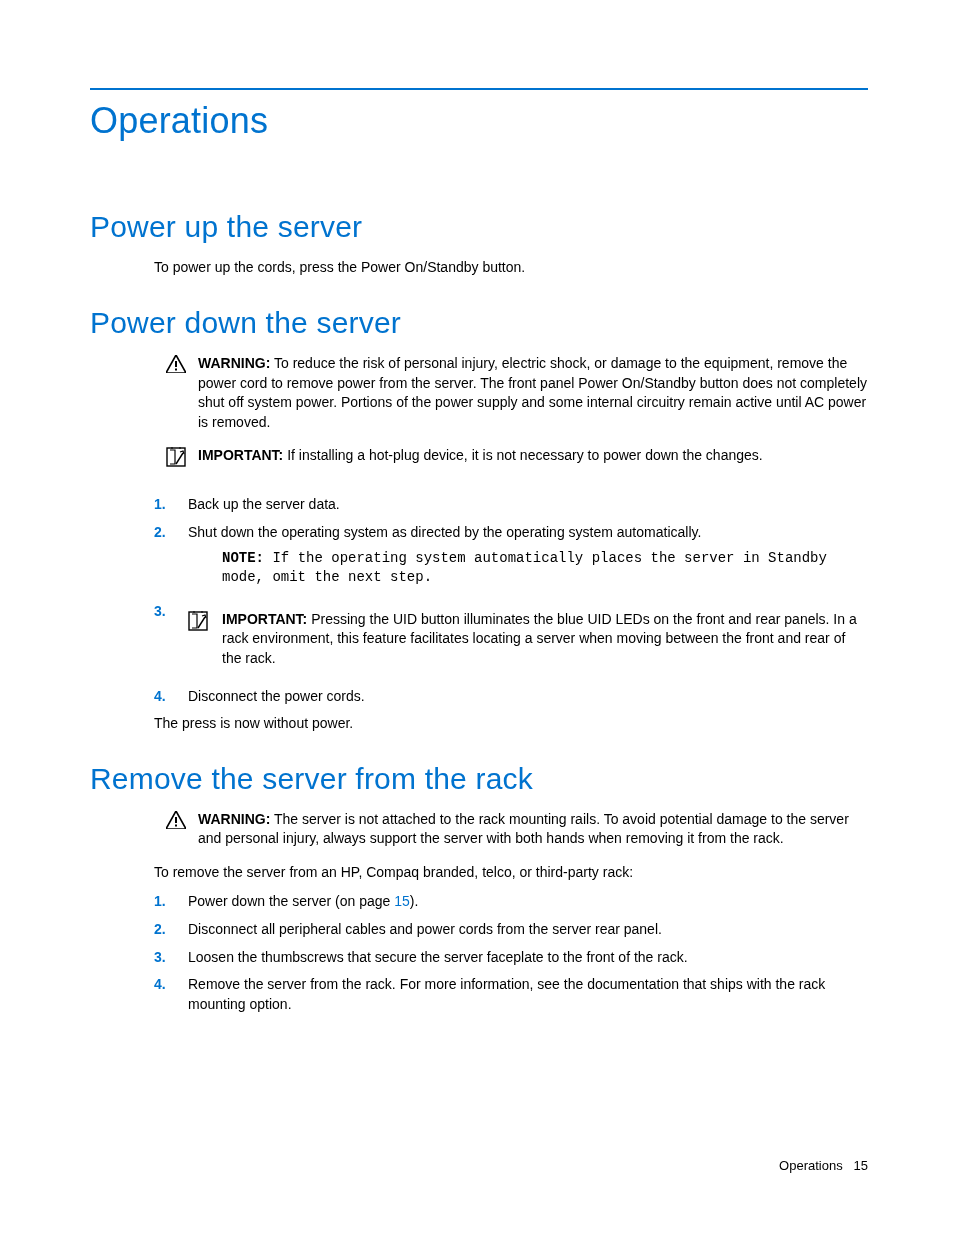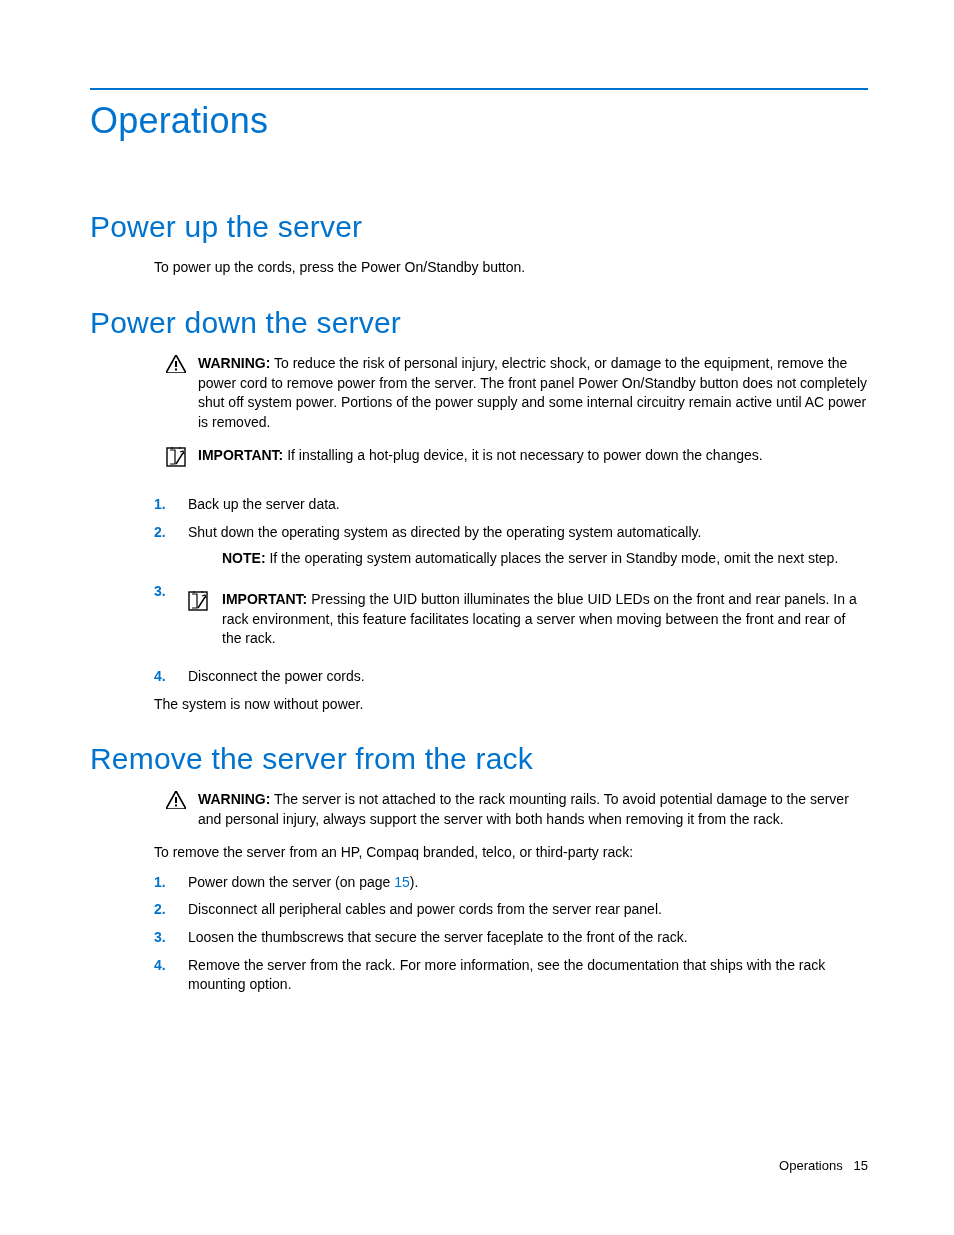--- a/index.html
+++ b/index.html
@@ -74,20 +74,21 @@
     font-weight: bold;
     width: 34px;
     flex: 0 0 34px;
     text-align: left;
   }
   ol.numlist > li > .li-body {
     flex: 1;
   }
   .sub-note {
     margin: 6px 0 6px 34px;
+    font-family: Liberation Mono, monospace;
   }
   .sub-admon {
     display: flex;
     margin: 8px 0 10px 0;
   }
   .sub-admon .admon-icon {
     width: 34px;
     flex: 0 0 34px;
     justify-content: flex-start;
     padding-left: 0;
@@ -187,21 +188,21 @@
           </div>
         </div>
       </div>
     </li>
     <li>
       <span class="num">4.</span>
       <div class="li-body">Disconnect the power cords.</div>
     </li>
   </ol>
 
-  <p>The system is now without power.</p>
+  <p>The press is now without power.</p>
 </div>
 
 <div class="sp-14"></div>
 
 <h2 class="section">Remove the server from the rack</h2>
 <div class="body-indent">
 
   <div class="admon">
     <div class="admon-icon">
       <svg width="20" height="18" viewBox="0 0 20 18">

